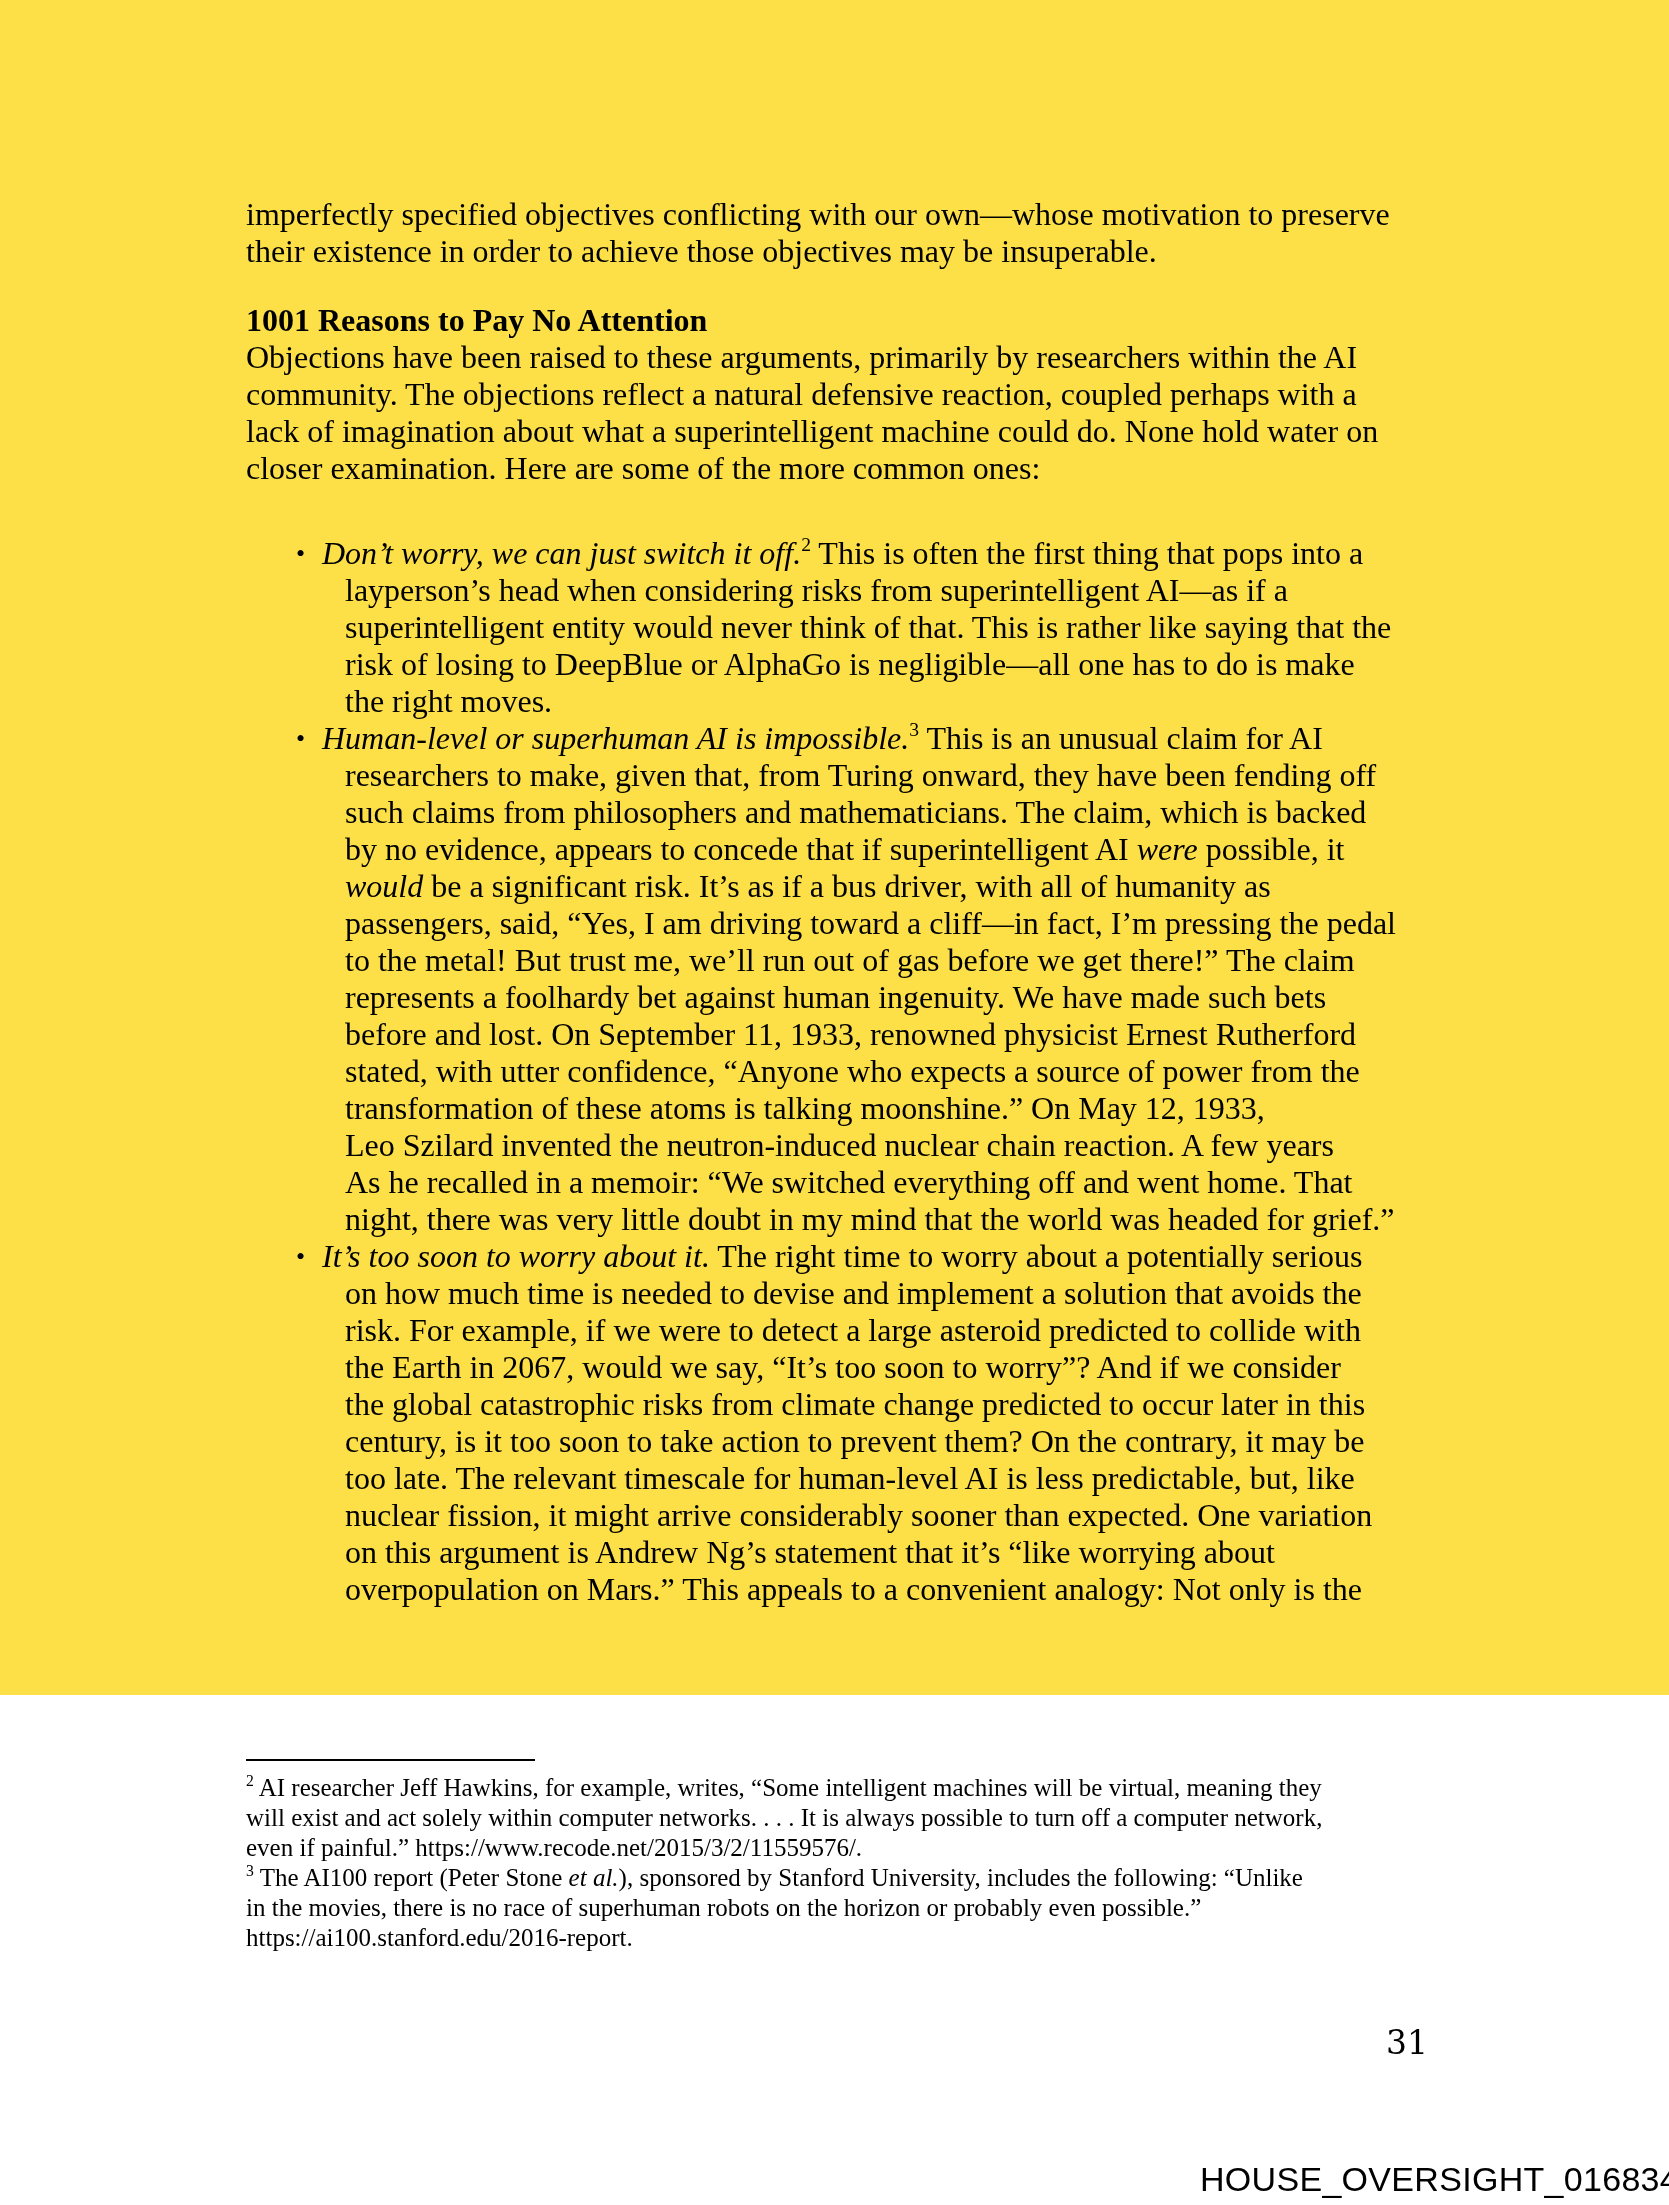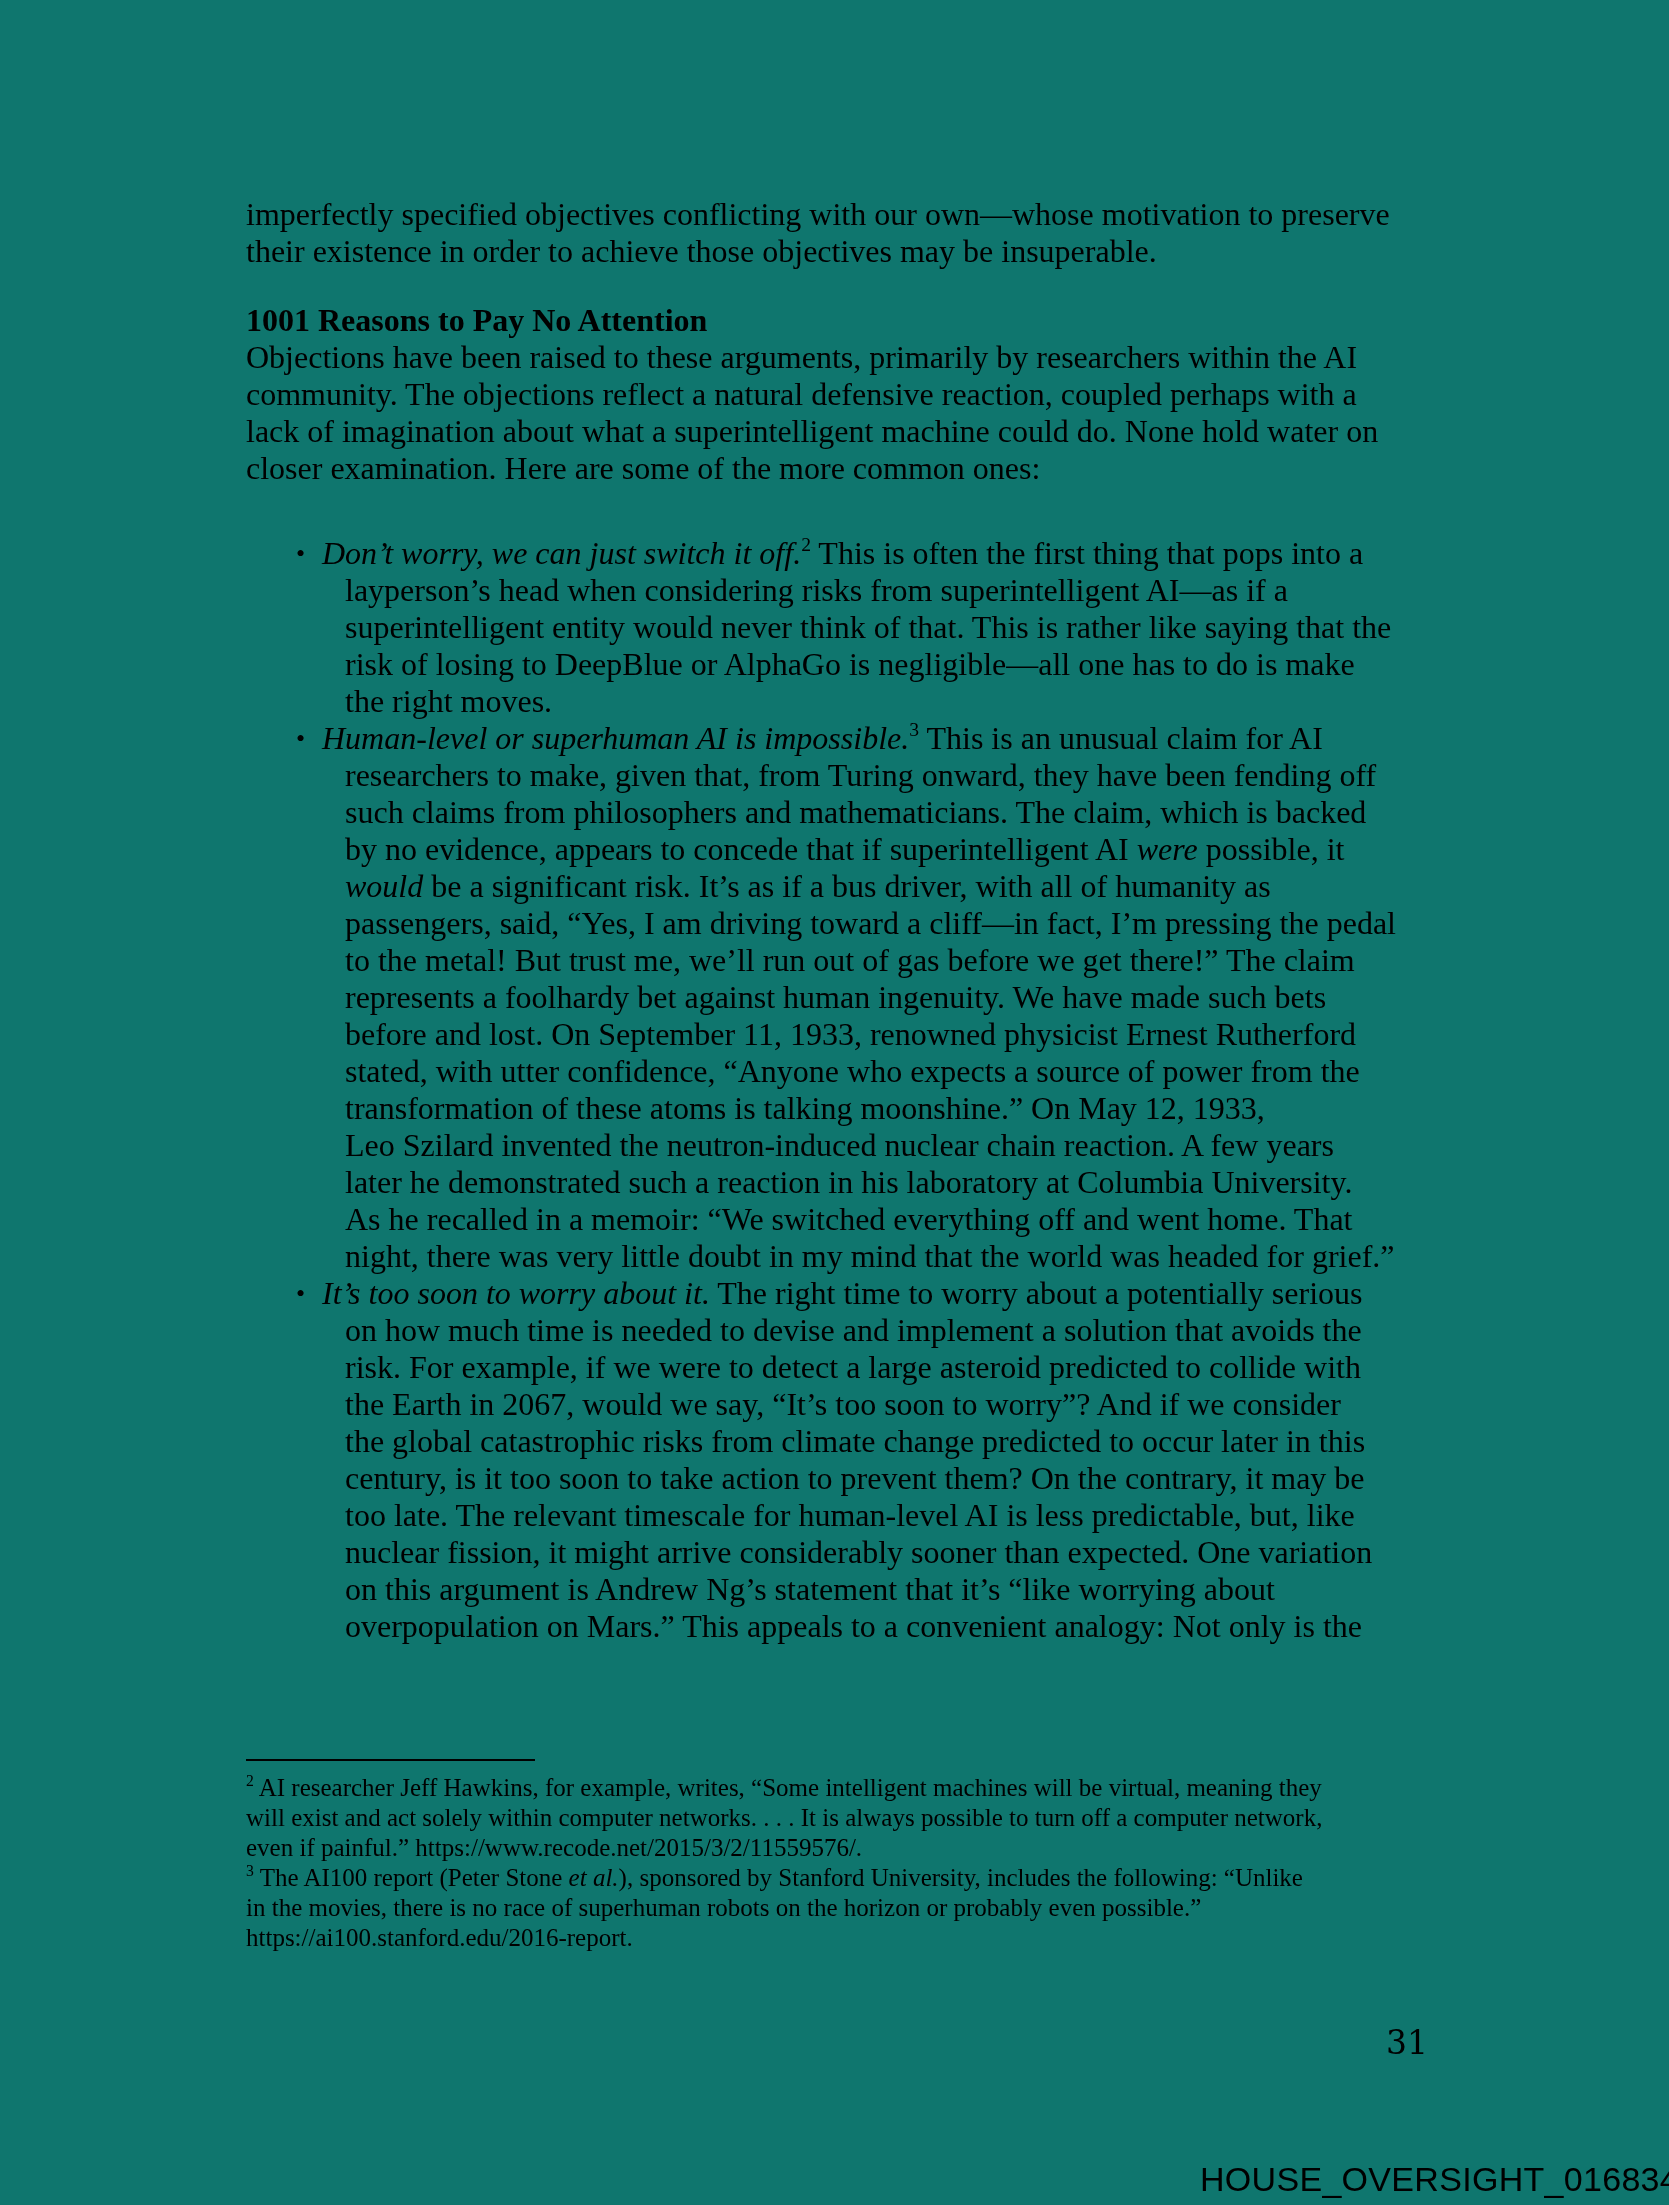--- a/index.html
+++ b/index.html
@@ -12,22 +12,22 @@
     height: 2205px;
     position: relative;
     overflow: hidden;
     color: #000000;
     font-family: "Liberation Serif", "DejaVu Serif", serif;
   }
   .page {
     position: absolute;
     left: 0; top: 0;
     width: 1669px;
-    height: 2205px;
-    background: #0f766e;
+    height: 1695px;
+    background: #fde047;
   }
   .body-block {
     position: absolute;
     left: 246px;
     width: 1178px;
     font-size: 32px;
     line-height: 37px;
     white-space: nowrap;
   }
   .line {
@@ -136,21 +136,20 @@
       <span class="line bullet-cont">such claims from philosophers and mathematicians.  The claim, which is backed</span>
       <span class="line bullet-cont"><span>by no evidence, appears to concede that if superintelligent AI </span><span class="it">were</span><span> possible, it</span></span>
       <span class="line bullet-cont"><span class="it">would</span><span> be a significant risk.  It’s as if a bus driver, with all of humanity as</span></span>
       <span class="line bullet-cont">passengers, said, “Yes, I am driving toward a cliff—in fact, I’m pressing the pedal</span>
       <span class="line bullet-cont">to the metal!  But trust me, we’ll run out of gas before we get there!”  The claim</span>
       <span class="line bullet-cont">represents a foolhardy bet against human ingenuity.  We have made such bets</span>
       <span class="line bullet-cont">before and lost.  On September 11, 1933, renowned physicist Ernest Rutherford</span>
       <span class="line bullet-cont">stated, with utter confidence, “Anyone who expects a source of power from the</span>
       <span class="line bullet-cont">transformation of these atoms is talking moonshine.”  On May 12, 1933,</span>
       <span class="line bullet-cont">Leo Szilard invented the neutron-induced nuclear chain reaction.  A few years</span>
-      <span class="line bullet-cont">later he demonstrated such a reaction in his laboratory at Columbia University.</span>
       <span class="line bullet-cont">As he recalled in a memoir: “We switched everything off and went home.  That</span>
       <span class="line bullet-cont">night, there was very little doubt in my mind that the world was headed for grief.”</span>
     </div>
 
     <div class="bullet-item">
       <span class="bullet-glyph">•</span>
       <span class="line bullet-first"><span class="it">It’s too soon to worry about it.</span><span>  The right time to worry about a potentially serious</span></span>
       <span class="line bullet-cont">on how much time is needed to devise and implement a solution that avoids the</span>
       <span class="line bullet-cont">risk.  For example, if we were to detect a large asteroid predicted to collide with</span>
       <span class="line bullet-cont">the Earth in 2067, would we say, “It’s too soon to worry”?  And if we consider</span>

